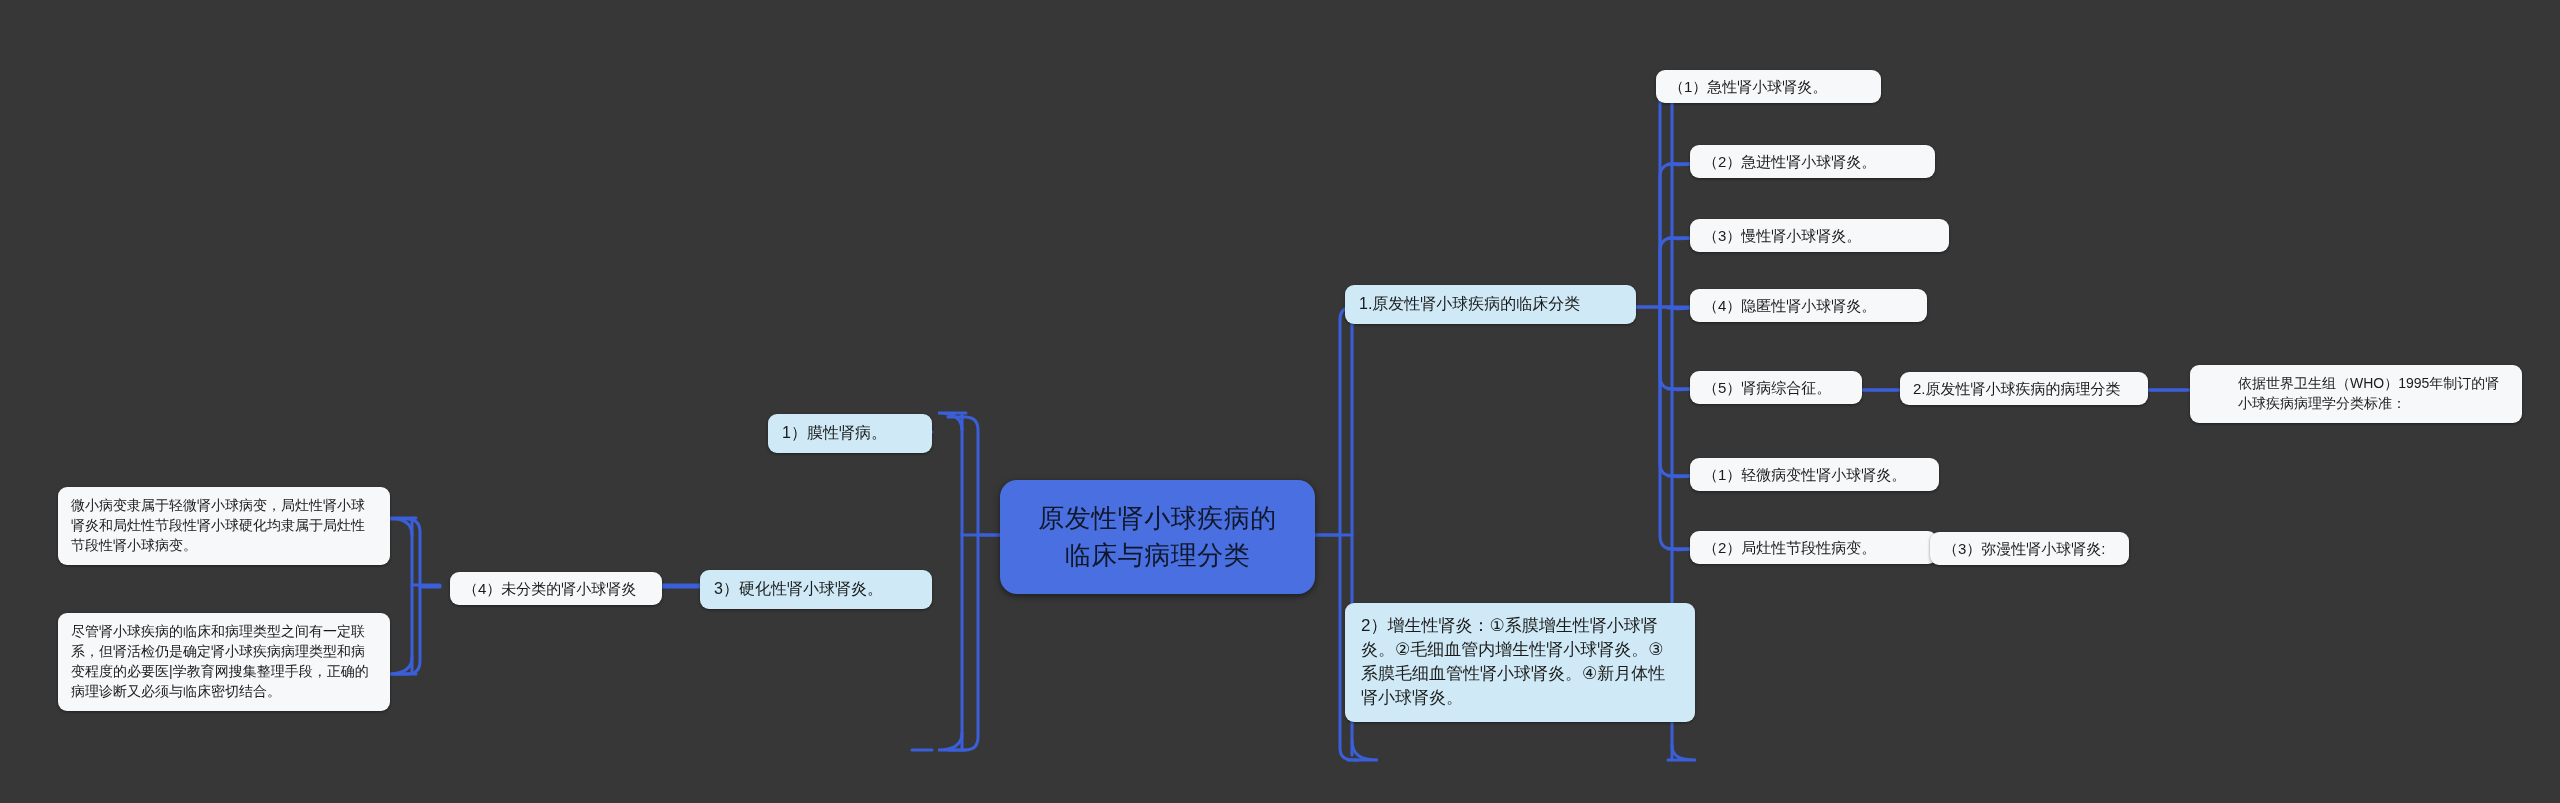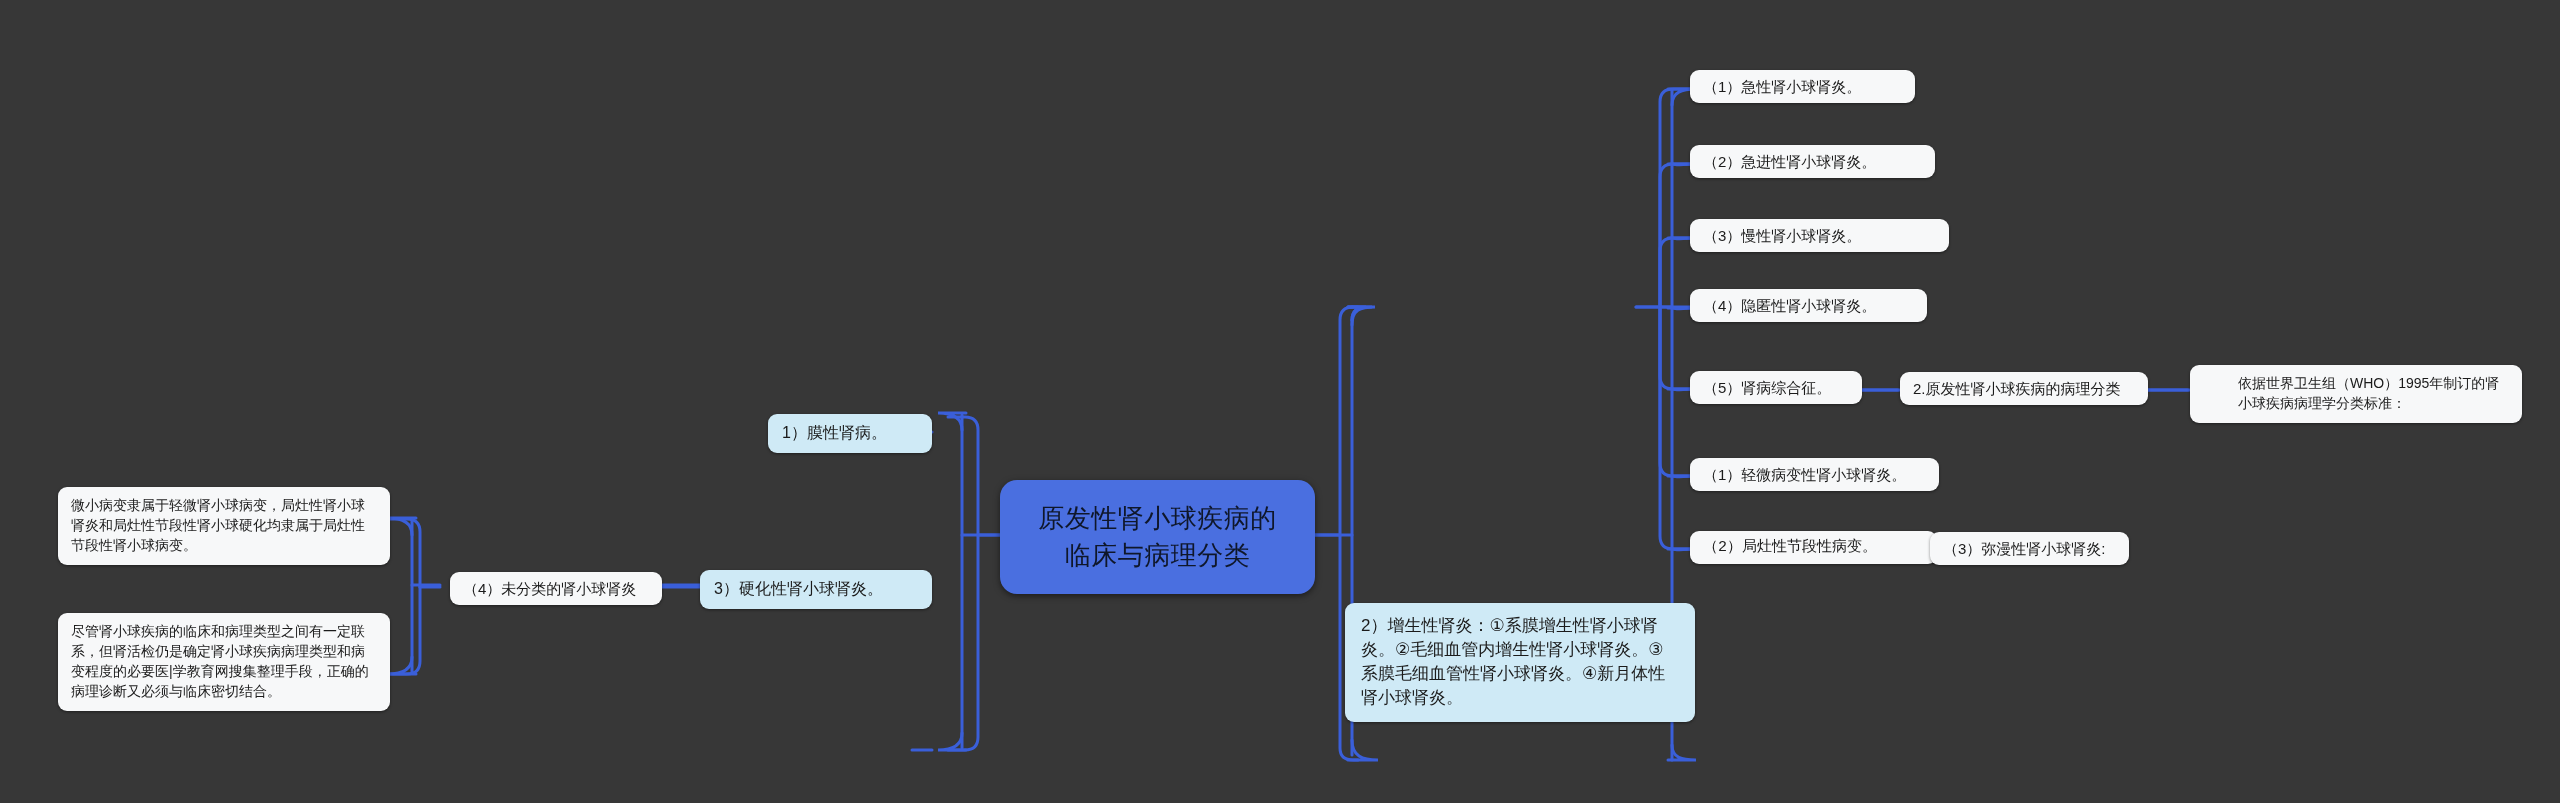--- a/index.html
+++ b/index.html
@@ -123,33 +123,34 @@
       <path d="M700 587 H662"></path>
 
       <path d="M440 587 H420"></path>
       <path d="M420 587 V532 Q420 519 407 519 H390"></path>
       <path d="M420 587 V661 Q420 674 407 674 H390"></path>
     </g>
   </svg>
 
   <div class="node n-root pad-root" style="left:1000px; top:480px; width:315px;">原发性肾小球疾病的临床与病理分类</div>
 
+  <div class="node n-blue pad-m" style="left:1345px; top:285px; width:291px;">1.原发性肾小球疾病的临床分类</div>
 
-  <div class="node n-white pad-s" style="left:1690px; top:70px; width:225px;">（1）急性肾小球肾炎。</div>
+  <div class="node n-white pad-s" style="left:1656px; top:70px; width:225px;">（1）急性肾小球肾炎。</div>
   <div class="node n-white pad-s" style="left:1690px; top:145px; width:245px;">（2）急进性肾小球肾炎。</div>
   <div class="node n-white pad-s" style="left:1690px; top:219px; width:259px;">（3）慢性肾小球肾炎。</div>
   <div class="node n-white pad-s" style="left:1690px; top:289px; width:237px;">（4）隐匿性肾小球肾炎。</div>
   <div class="node n-white pad-s" style="left:1690px; top:371px; width:172px;">（5）肾病综合征。</div>
 
   <div class="node n-white pad-s" style="left:1900px; top:372px; width:248px;">2.原发性肾小球疾病的病理分类</div>
 
   <div class="node n-white pad-para" style="left:2190px; top:365px; width:332px;padding-left:48px;">依据世界卫生组（WHO）1995年制订的肾小球疾病病理学分类标准：</div>
 
   <div class="node n-white pad-s" style="left:1690px; top:458px; width:249px;">（1）轻微病变性肾小球肾炎。</div>
-  <div class="node n-white pad-s" style="left:1690px; top:531px; width:247px;font-family:Liberation Mono, monospace;">（2）局灶性节段性病变。</div>
+  <div class="node n-white pad-s" style="left:1690px; top:531px; width:247px;">（2）局灶性节段性病变。</div>
 
   <div class="node n-white pad-s" style="left:1930px; top:532px; width:199px;">（3）弥漫性肾小球肾炎:</div>
 
   <div class="node n-blue pad-m" style="left:768px; top:414px; width:164px;">1）膜性肾病。</div>
 
   <div class="node n-blue pad-l" style="left:1345px; top:603px; width:350px;">2）增生性肾炎：①系膜增生性肾小球肾炎。②毛细血管内增生性肾小球肾炎。③系膜毛细血管性肾小球肾炎。④新月体性肾小球肾炎。</div>
 
   <div class="node n-blue pad-m" style="left:700px; top:570px; width:232px;">3）硬化性肾小球肾炎。</div>
 
   <div class="node n-white pad-s" style="left:450px; top:572px; width:212px;">（4）未分类的肾小球肾炎</div>

